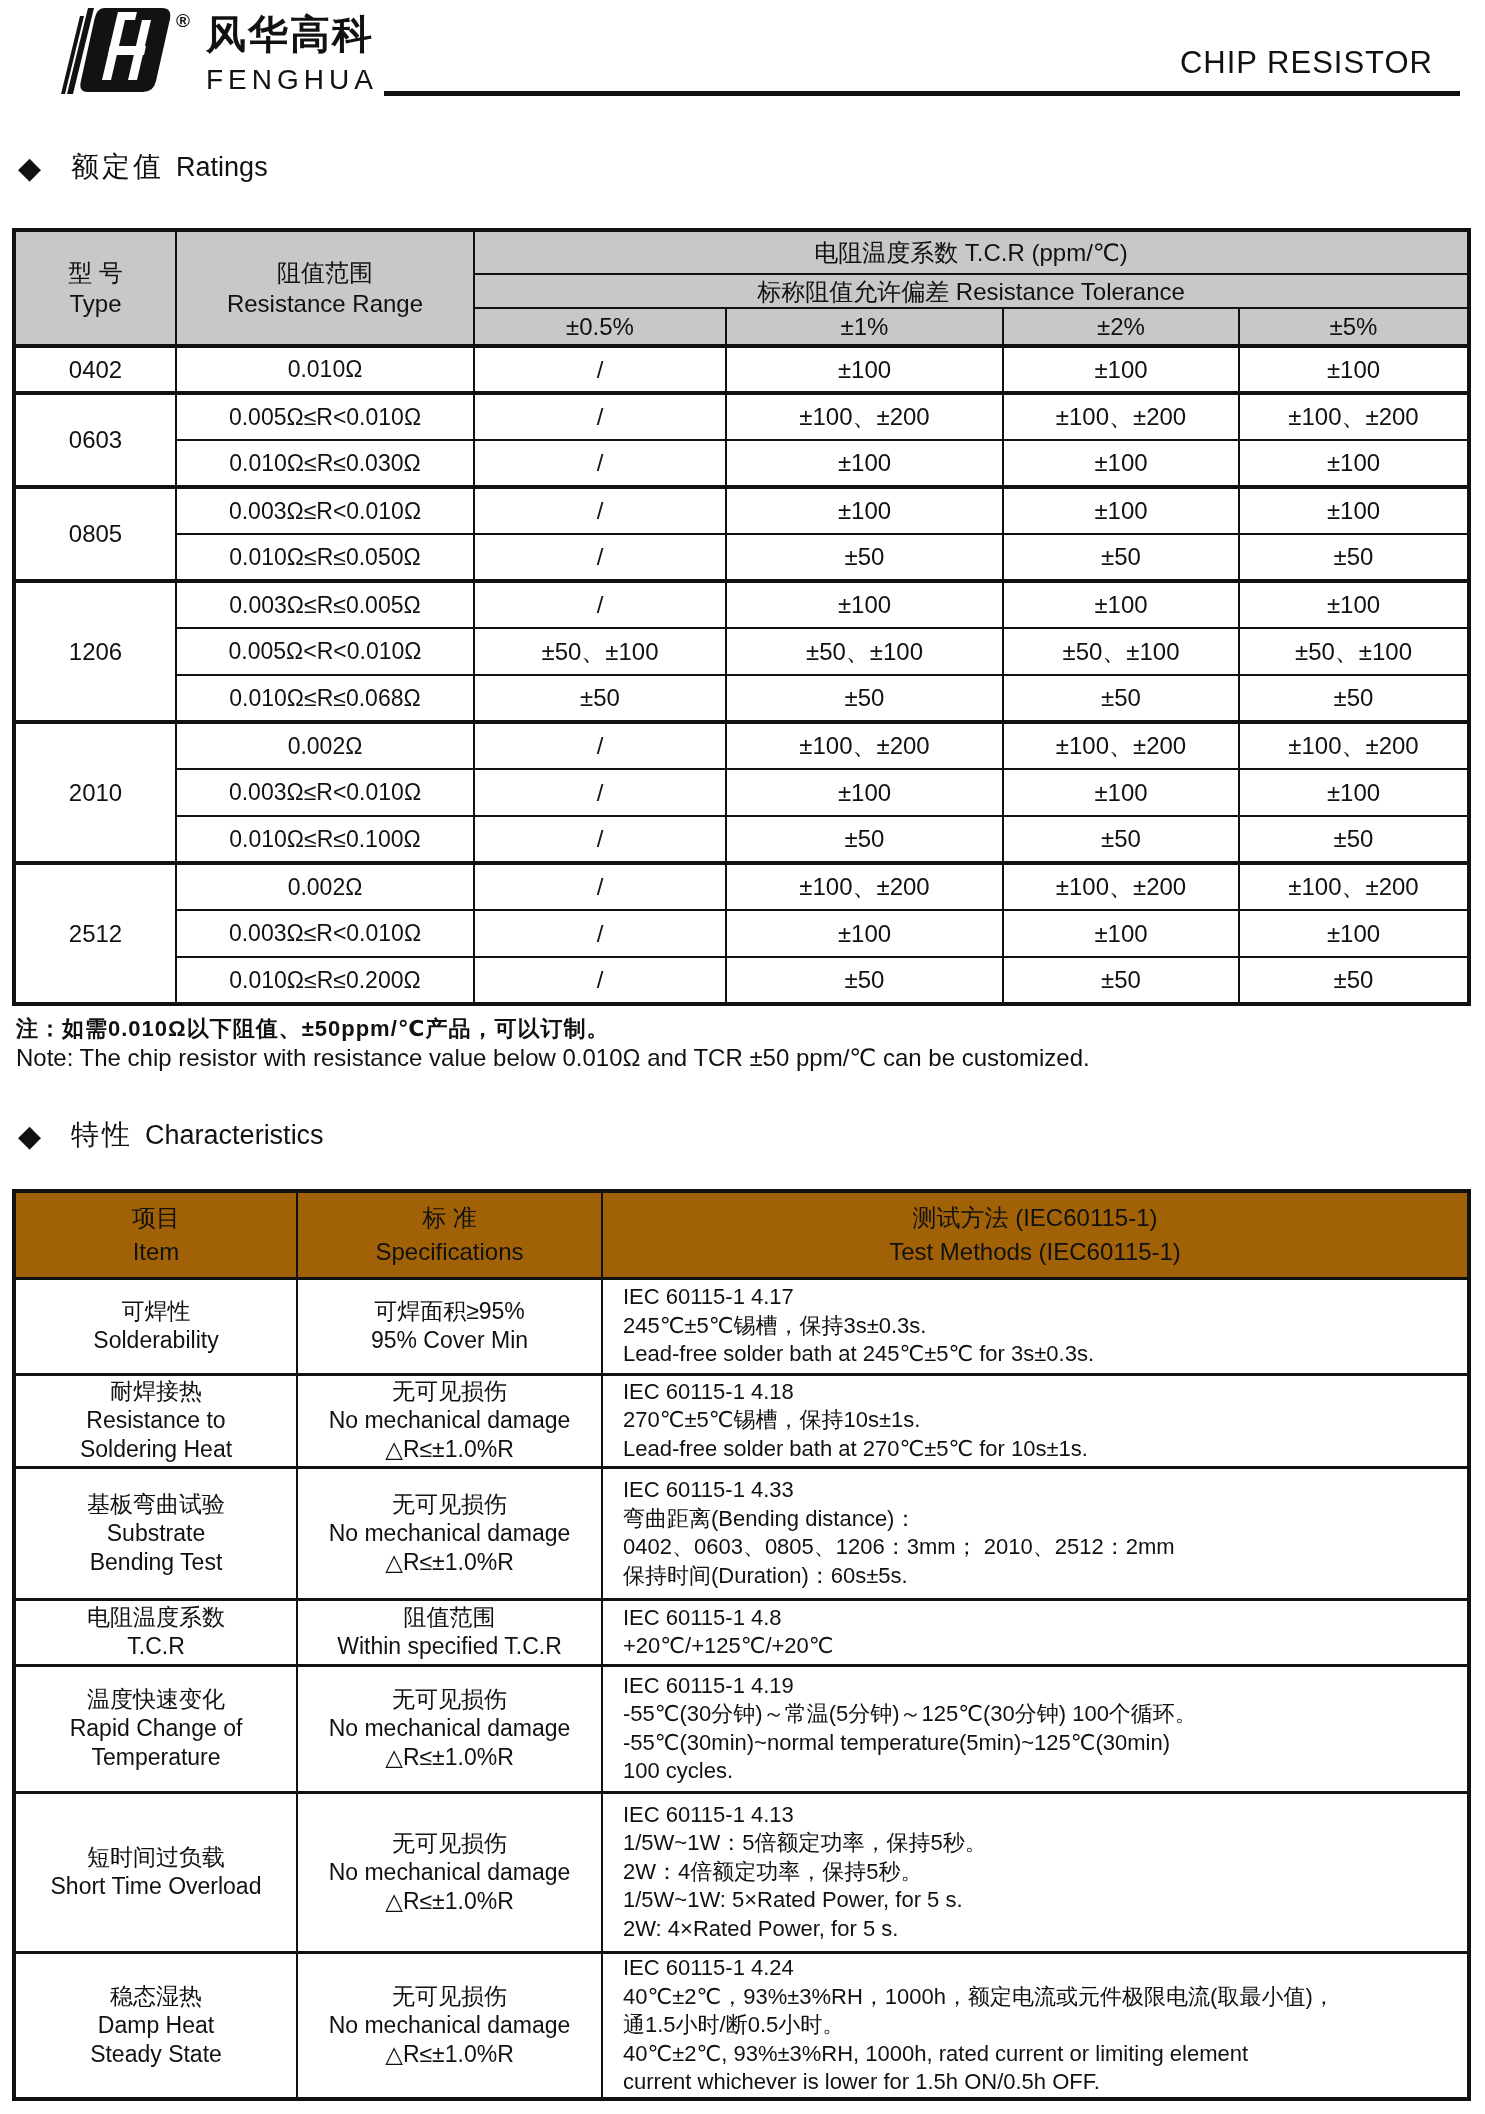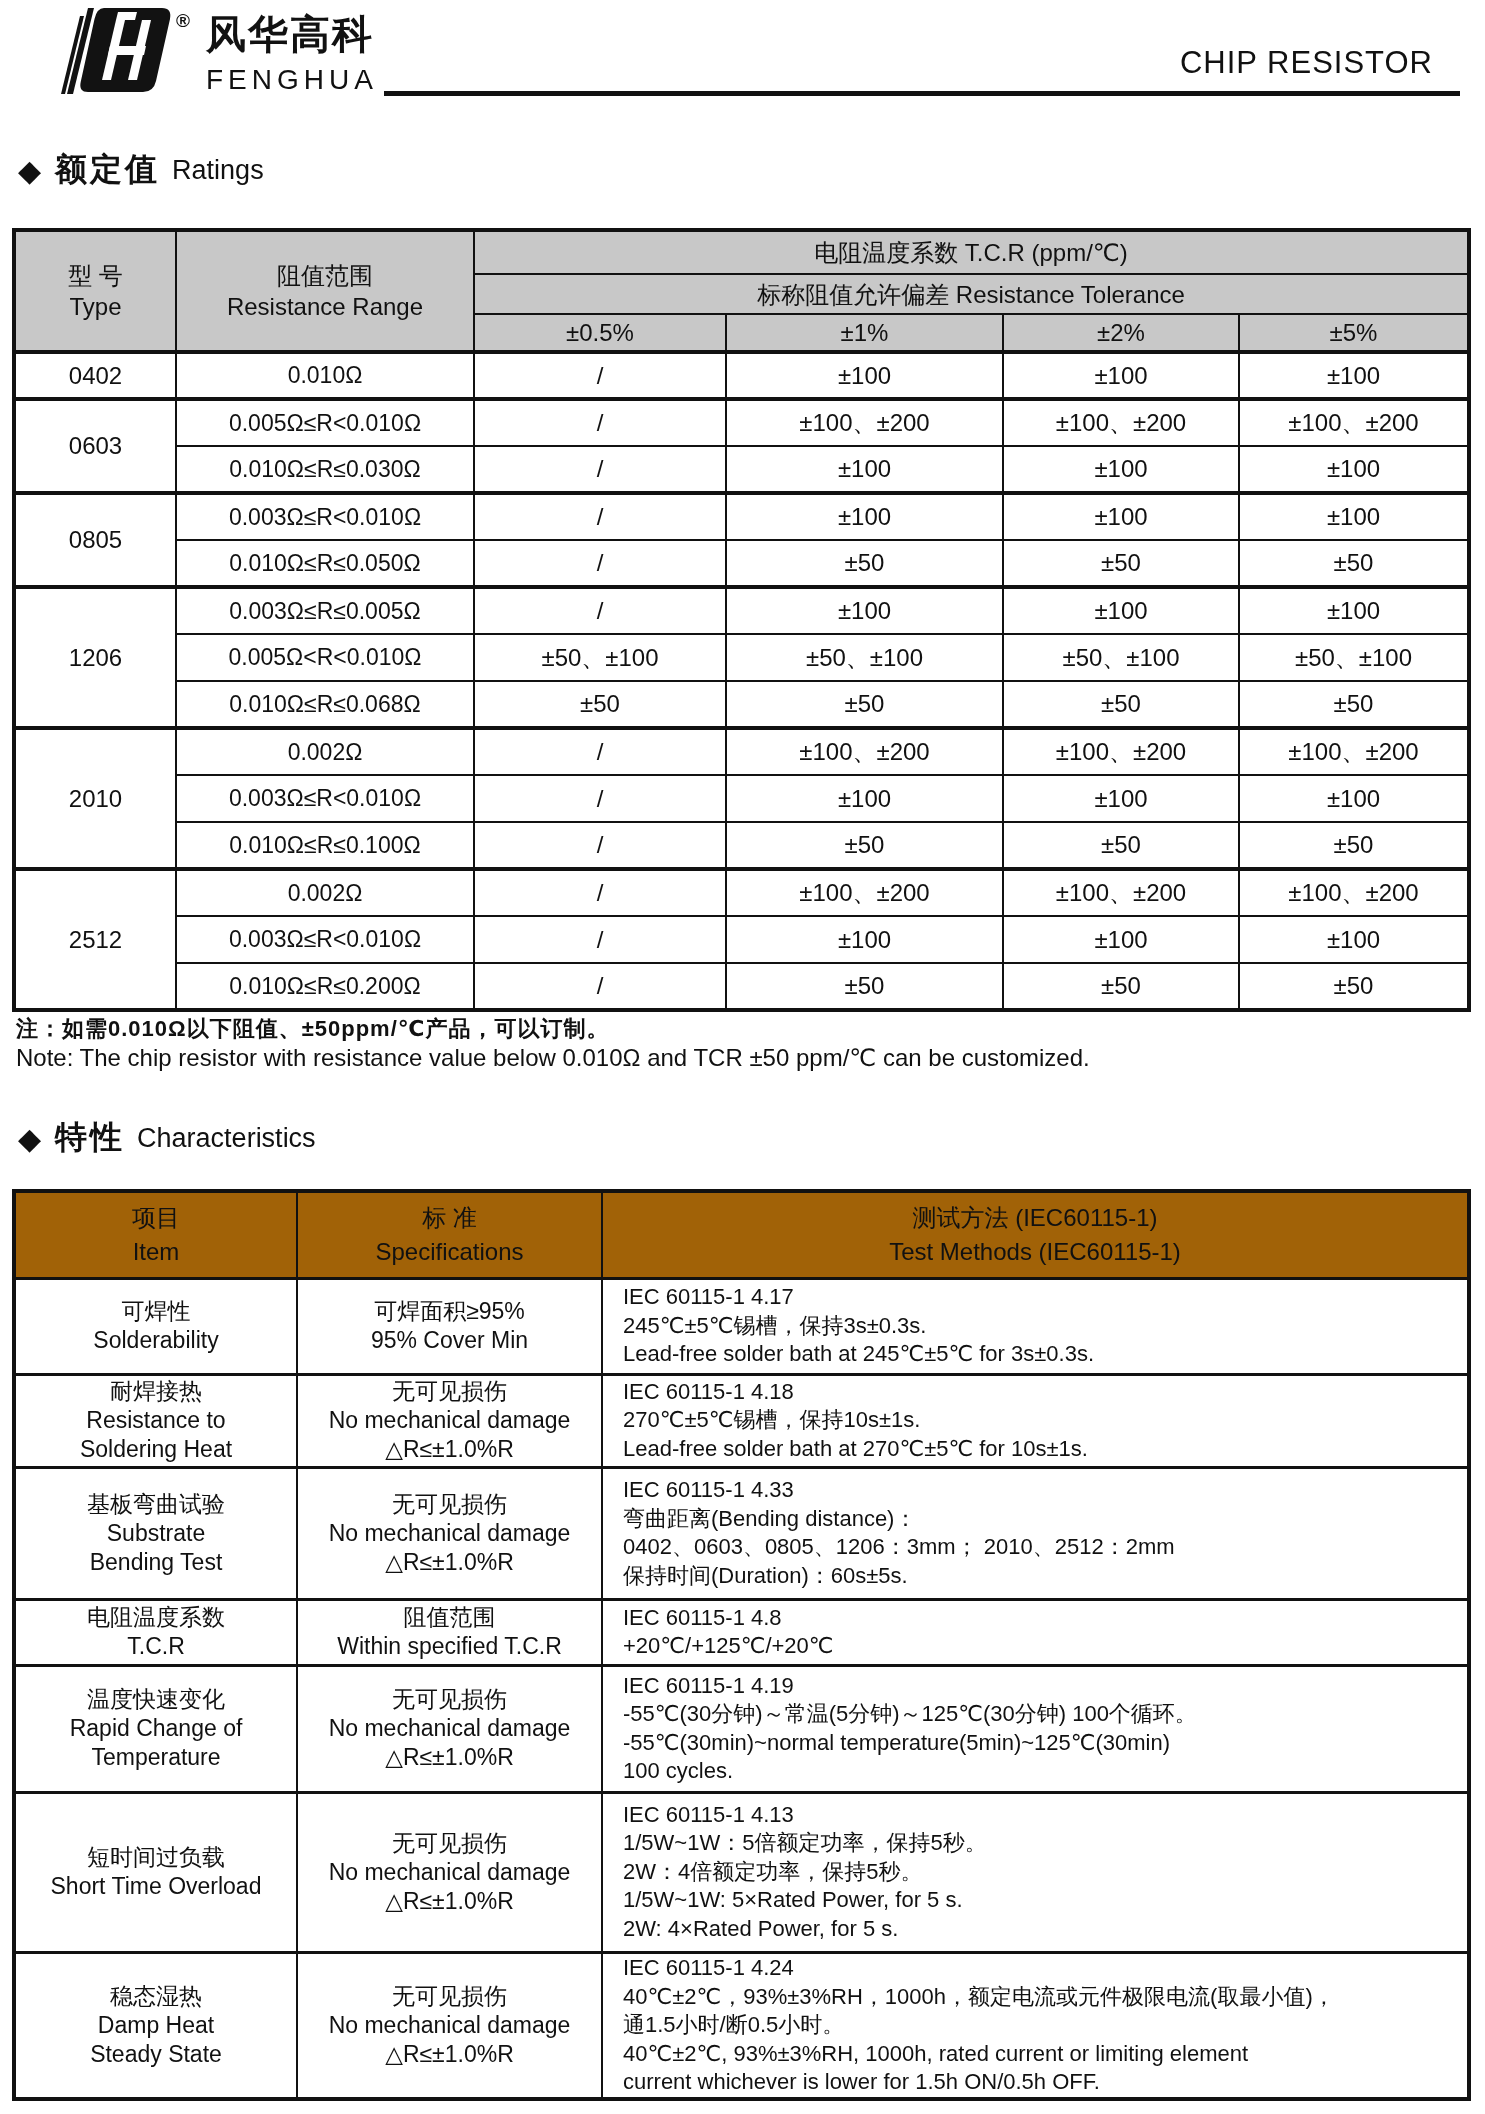--- a/index.html
+++ b/index.html
@@ -11,35 +11,35 @@
   .reg{position:absolute;left:176px;top:10px;font-size:19px;font-weight:bold;}
   .brand{position:absolute;left:206px;top:12px;}
   .brand-cn{font-size:40px;font-weight:bold;letter-spacing:2px;line-height:44px;}
   .brand-en{font-size:28px;font-weight:normal;letter-spacing:5px;line-height:30px;margin-top:9px;}
   .chip-title{position:absolute;top:45px;right:52px;font-size:31px;letter-spacing:1px;}
   .hdr-rule{position:absolute;left:384px;top:91px;width:1076px;height:5px;background:#111;}
 
   
   .sec{position:absolute;left:18px;display:flex;align-items:center;}
   .sec .diamond{font-size:30px;margin-right:14px;}
-  .sec .cn{font-size:32px;font-weight:bold;letter-spacing:3px;margin-right:12px;}
+  .sec .cn{font-size:28px;font-weight:normal;letter-spacing:3px;margin-right:12px;margin-left:16px;}
   .sec .en{font-size:27px;font-weight:normal;}
   #sec-ratings{top:148px;}
   #sec-char{top:1116px;}
 
   
   table{border-collapse:collapse;table-layout:fixed;}
   td{padding:0;text-align:center;vertical-align:middle;}
 
   
   table.ratings{position:absolute;left:12px;top:228px;width:1455px;border:4px solid #111;}
   .ratings td{border:2px solid #111;font-size:24px;}
   .ratings .hdr{background:#c8c8c8;font-size:24px;font-weight:normal;line-height:31px;}
   .ratings tr.hr1{height:44px;}
-  .ratings tr.hr2{height:40px;}
+  .ratings tr.hr2{height:34px;}
   .ratings tr.hr3{height:38px;margin-top:20px;}
   .ratings tr.dr{height:47px;}
   .ratings tr.gs > td{border-top:4px solid #111;}
   .ratings td.range{font-size:23px;}
   .ratings td.slashable{font-size:24px;}
 
   
   .note-cn{position:absolute;left:16px;top:1014px;font-size:22px;font-weight:bold;letter-spacing:1px;}
   .note-en{position:absolute;left:16px;top:1044px;font-size:24px;}
 

